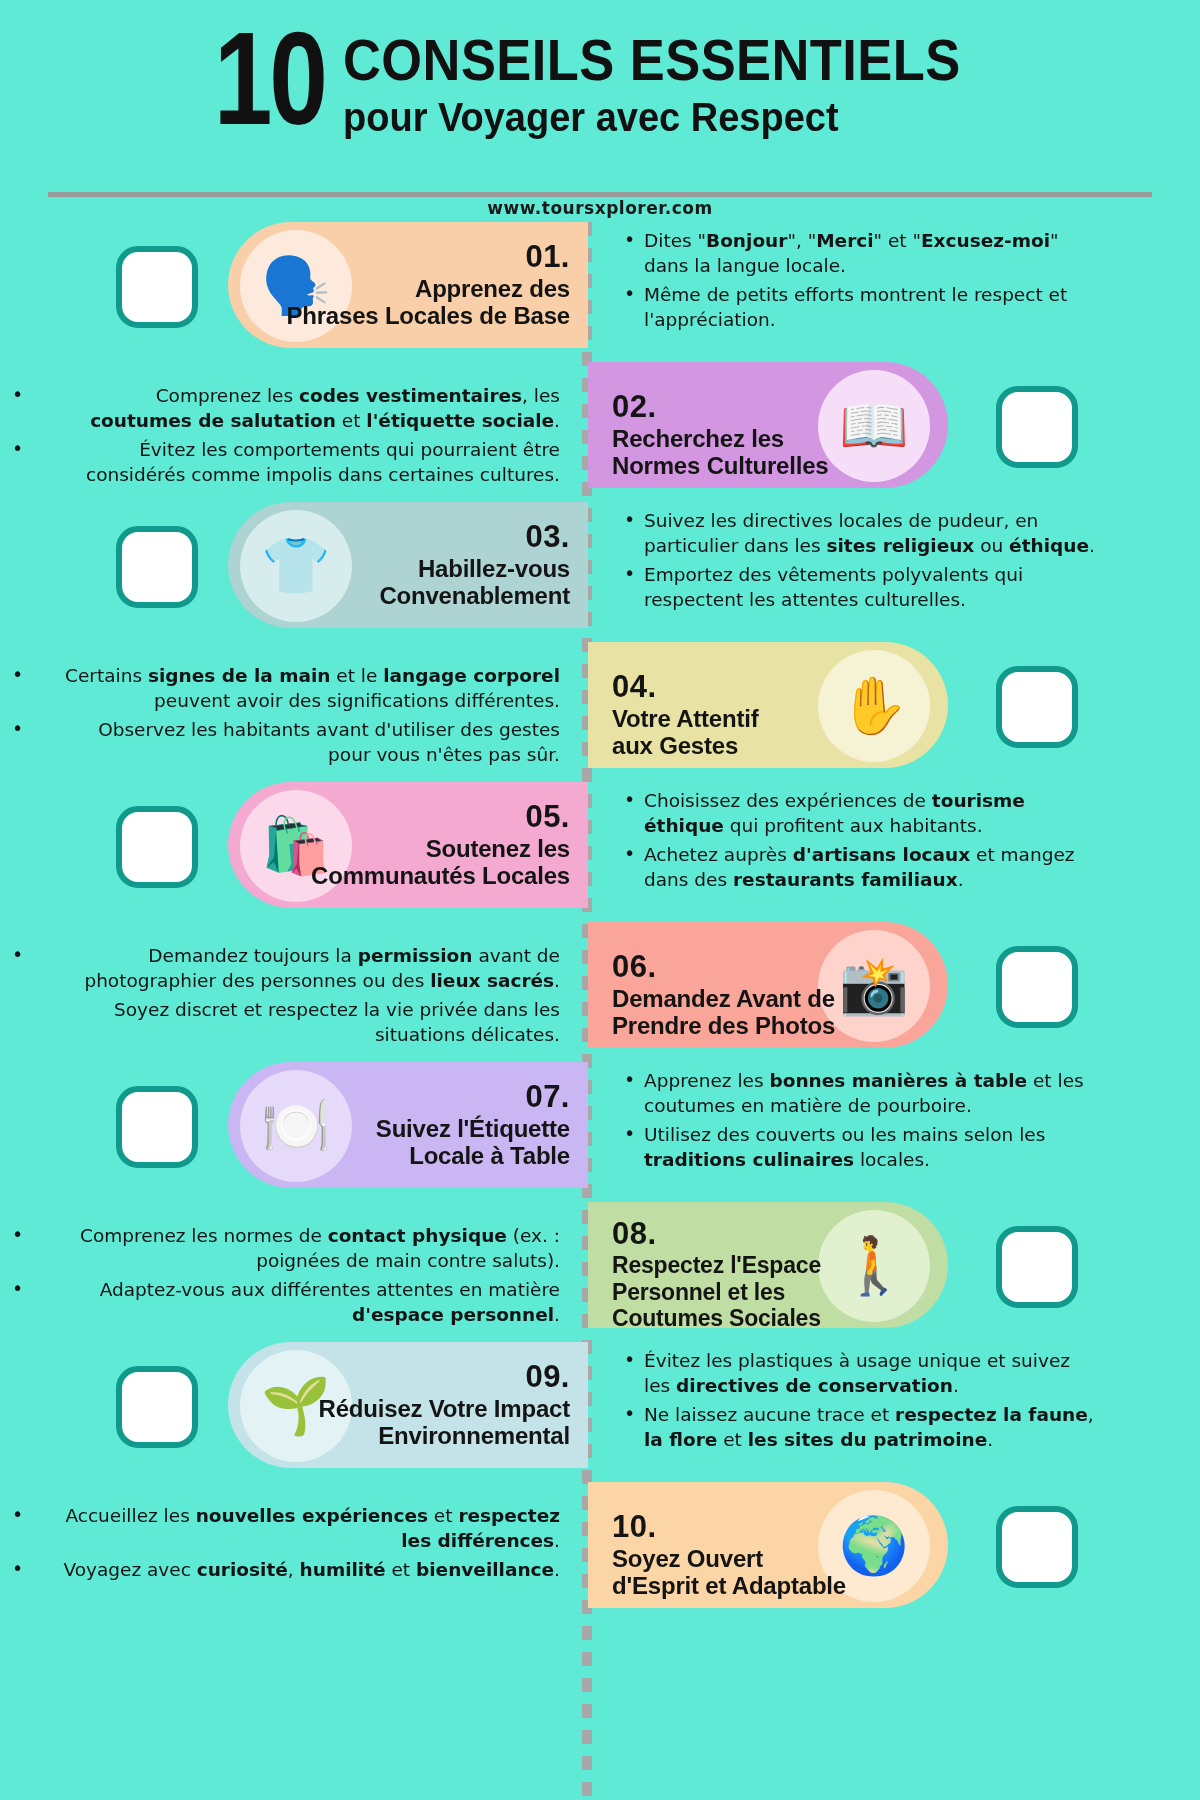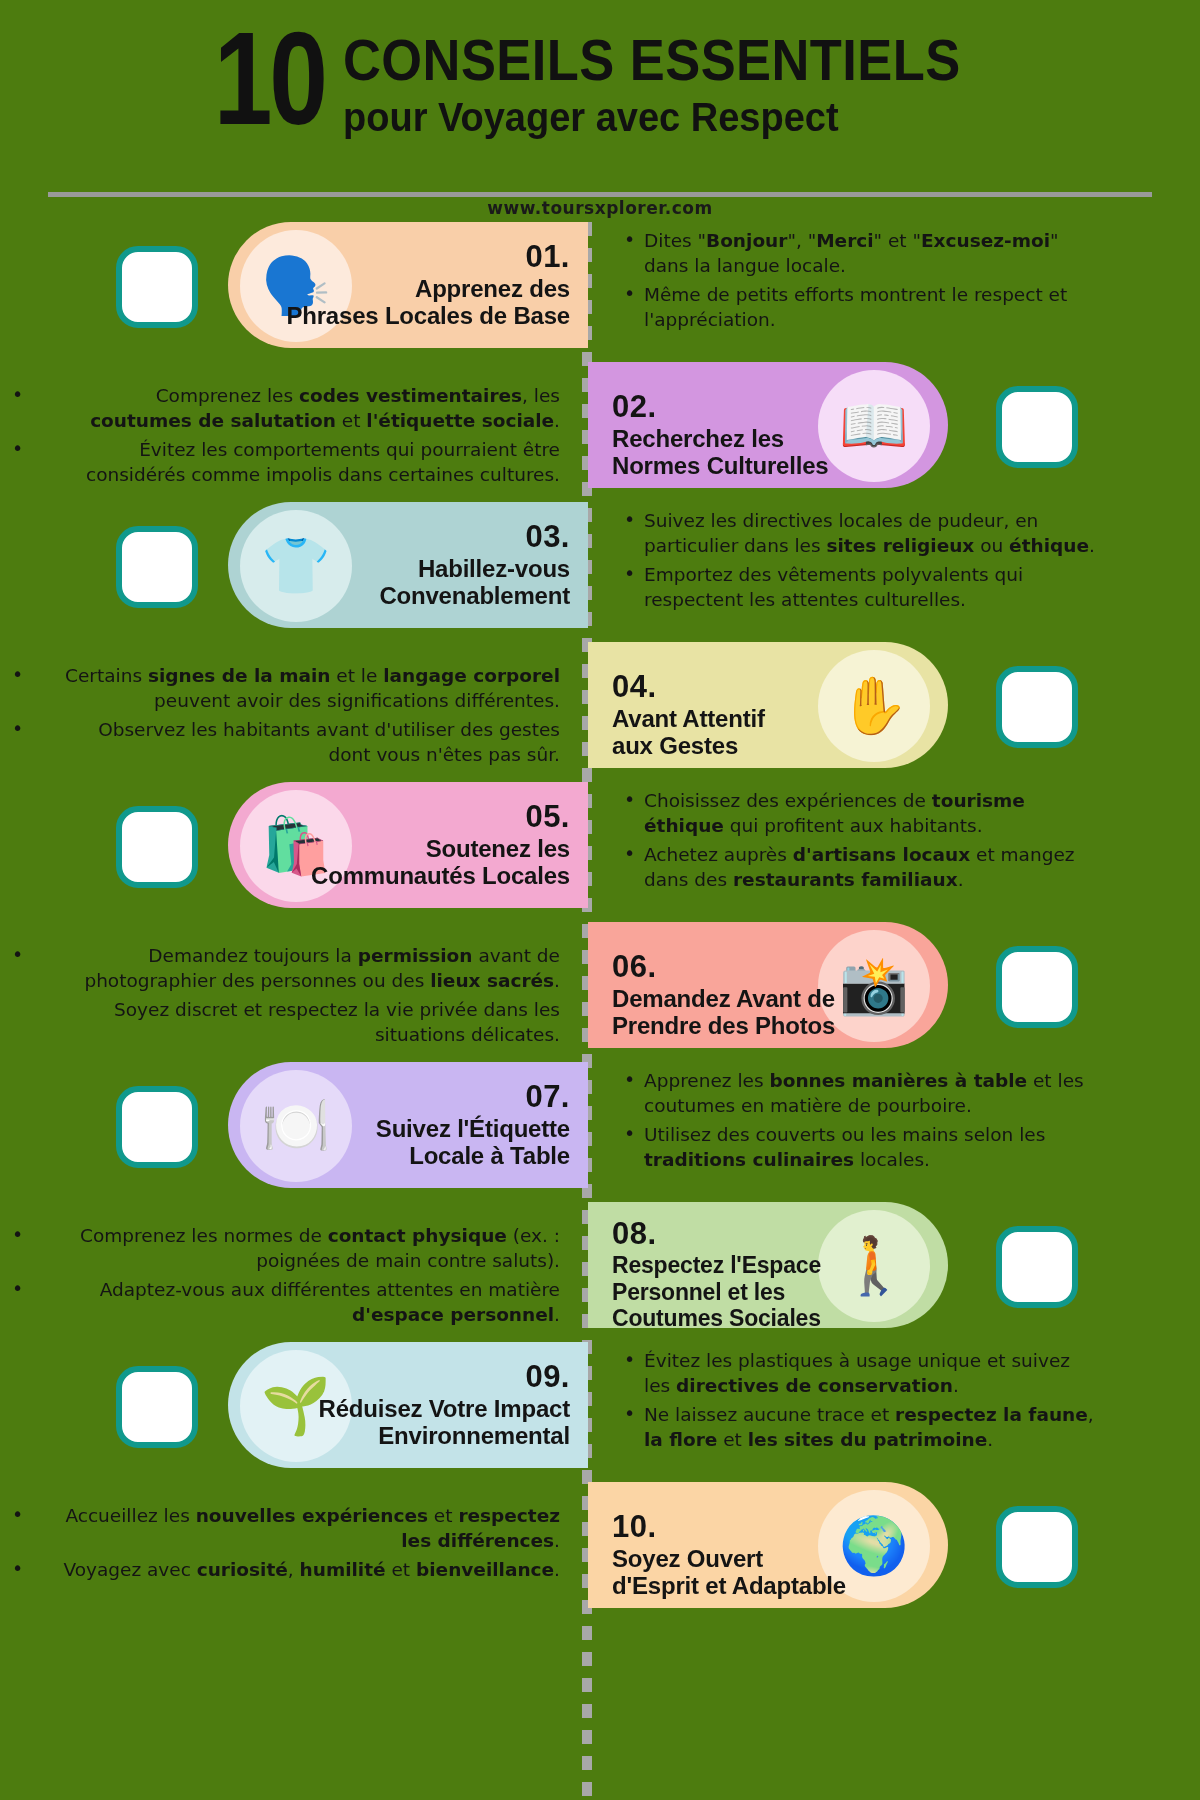--- a/index.html
+++ b/index.html
@@ -9,21 +9,21 @@
     height: 1800px;
     background: #ffffff;
     font-family: "Liberation Sans", sans-serif;
     overflow: hidden;
   }
 
   .page {
     position: relative;
     width: 1200px;
     height: 1800px;
-    background: #4d7c0f;
+    background: #5eead4;
   }
 
   
   .header {
     position: absolute;
     top: 18px;
     left: 0;
     width: 1200px;
     height: 170px;
   }
@@ -305,29 +305,29 @@
             <li class="marker">Suivez les directives locales de pudeur, en particulier dans les <b>sites religieux</b> ou <b>éthique</b>.</li>
             <li class="marker">Emportez des vêtements polyvalents qui respectent les attentes culturelles.</li>
           </ul>
         </div>
       </div>
       <div class="tip" style="top: 642px;">
         <div class="card left-aligned" style="background: rgb(232, 227, 164);">
           <div class="icon-badge" style="background: rgb(246, 243, 212);">✋</div>
           <div class="card-text">
             <div class="card-num">04.</div>
-            <div class="card-title">Avant Attentif
+            <div class="card-title">Votre Attentif
 aux Gestes</div>
           </div>
         </div>
         <div class="checkbox on-right" style="border-color: rgb(16, 153, 140);"></div>
         <div class="bullets on-left">
           <ul>
             <li class="marker">Certains <b>signes de la main</b> et le <b>langage corporel</b> peuvent avoir des significations différentes.</li>
-            <li class="marker">Observez les habitants avant d'utiliser des gestes dont vous n'êtes pas sûr.</li>
+            <li class="marker">Observez les habitants avant d'utiliser des gestes pour vous n'êtes pas sûr.</li>
           </ul>
         </div>
       </div>
       <div class="tip" style="top: 782px;">
         <div class="card right-aligned" style="background: rgb(243, 169, 208);">
           <div class="icon-badge" style="background: rgb(251, 216, 234);">🛍️</div>
           <div class="card-text">
             <div class="card-num">05.</div>
             <div class="card-title">Soutenez les
 Communautés Locales</div>

